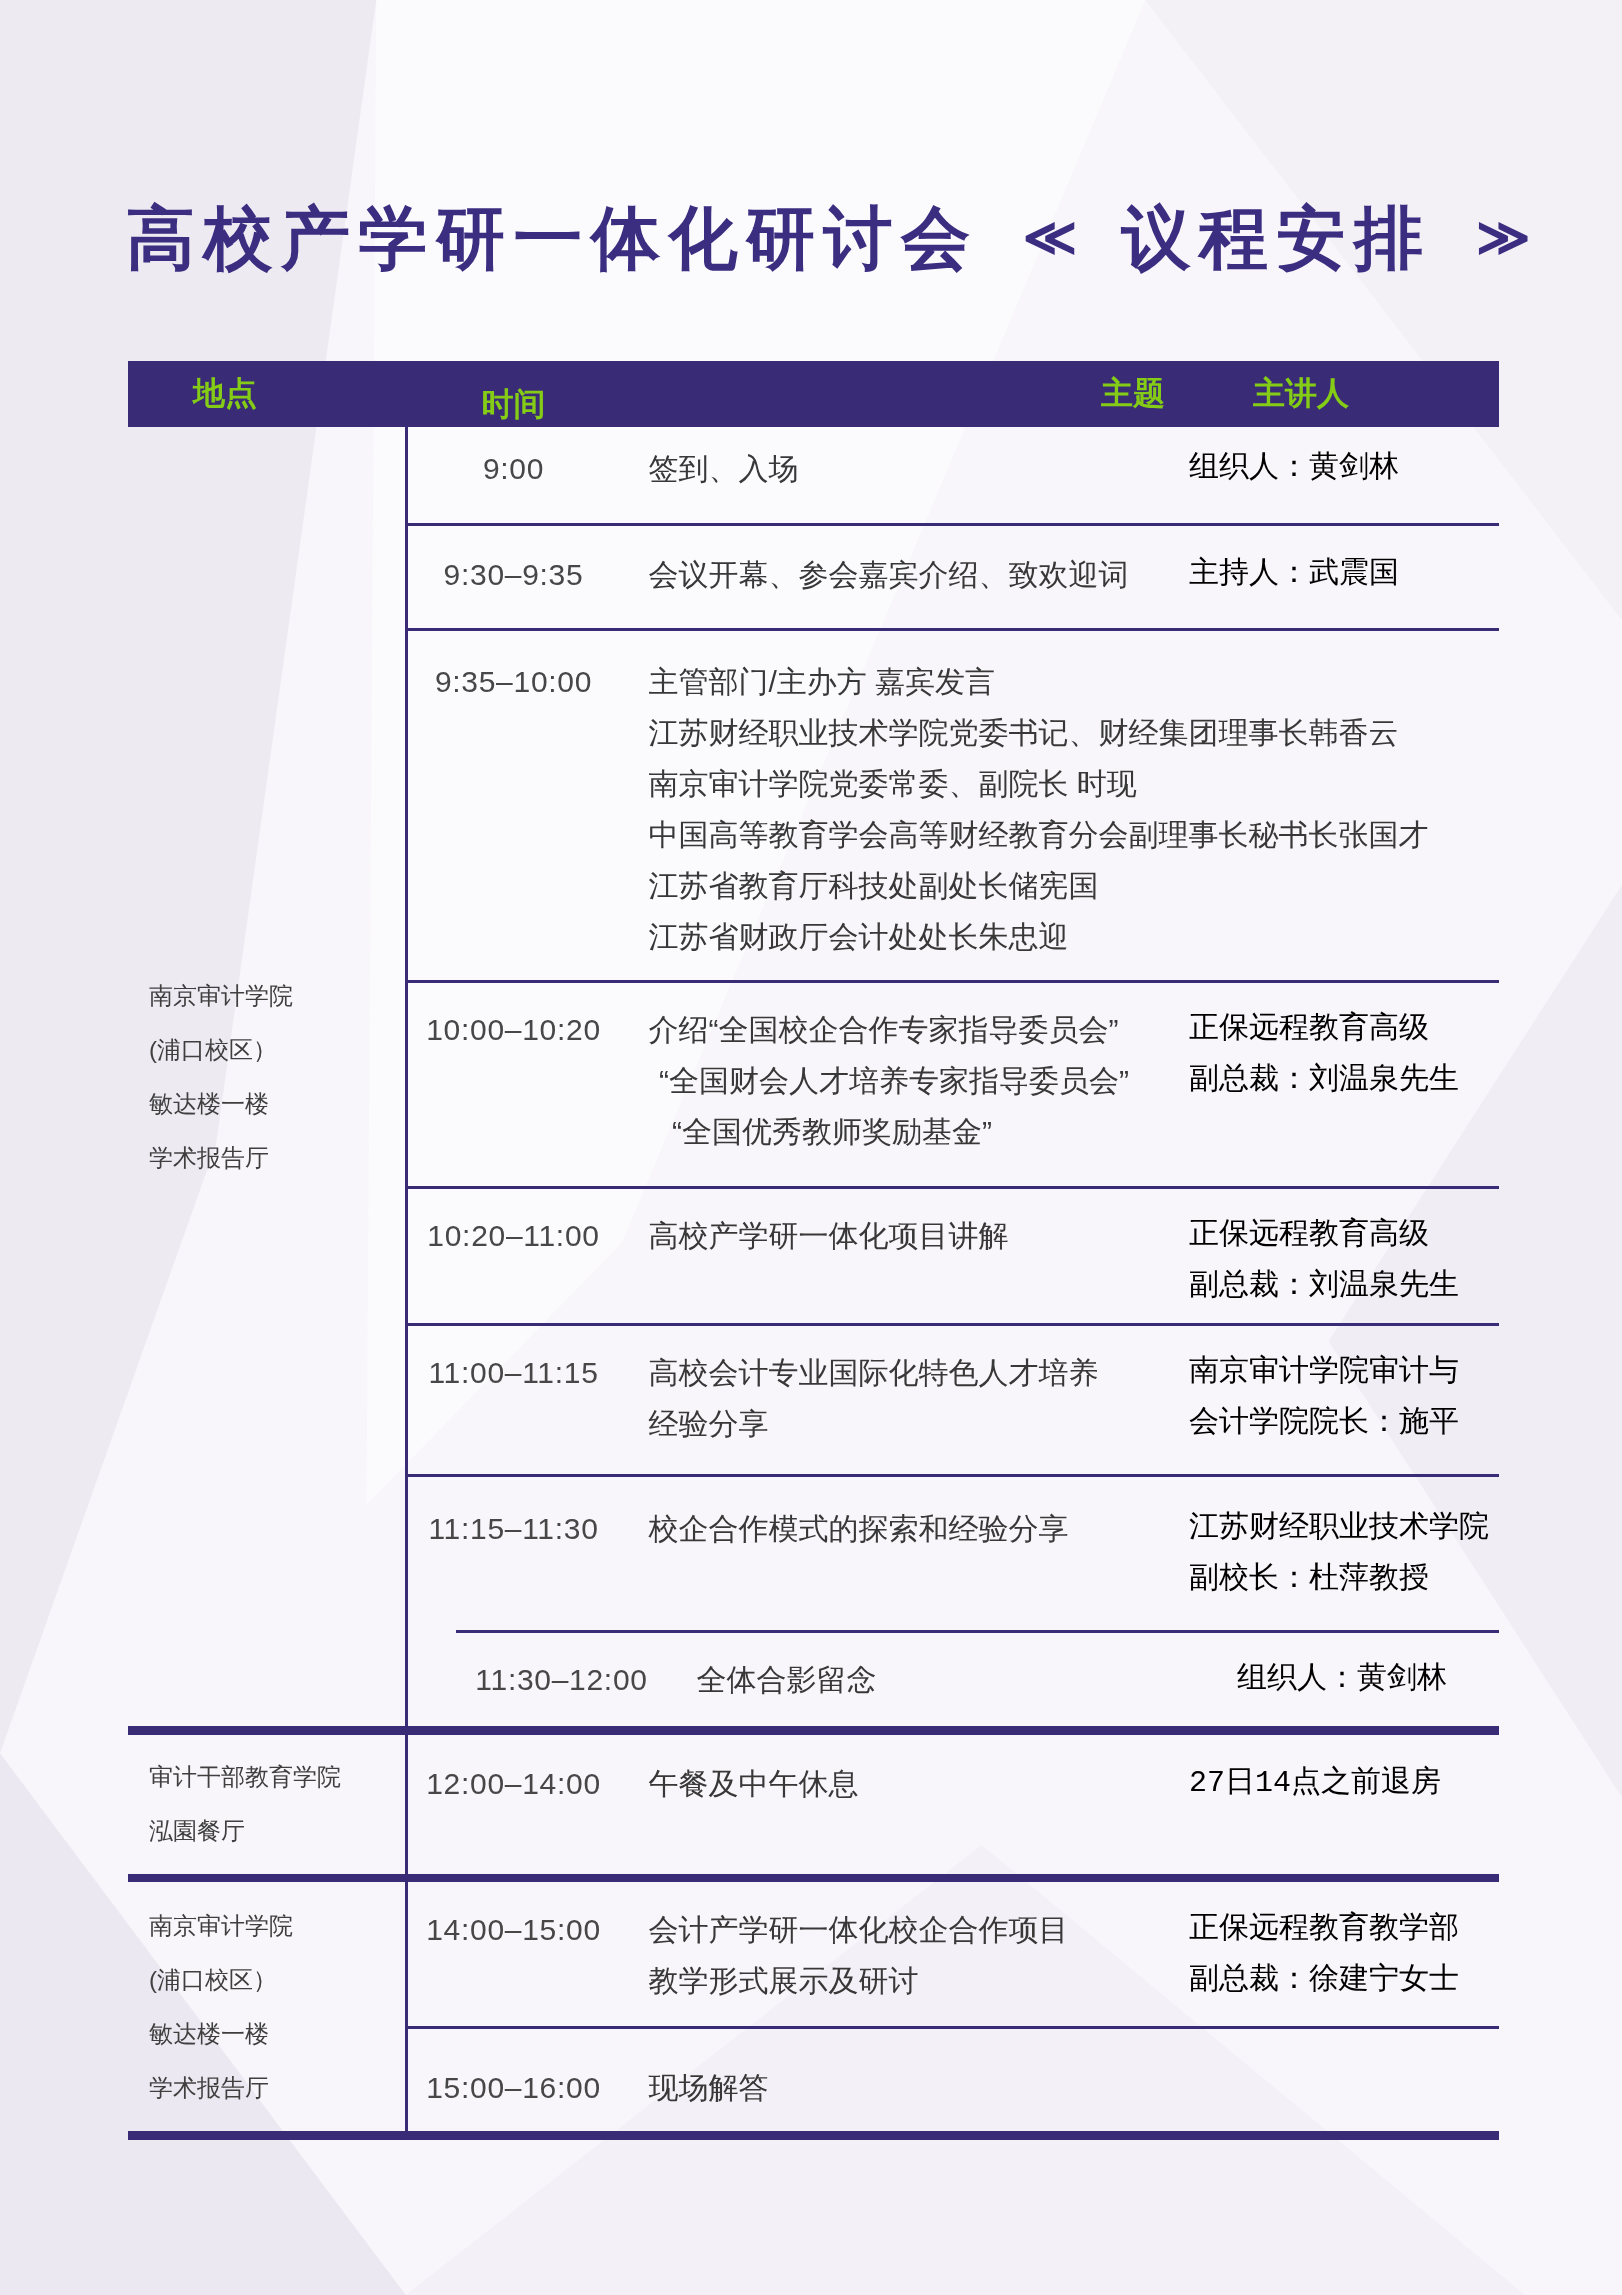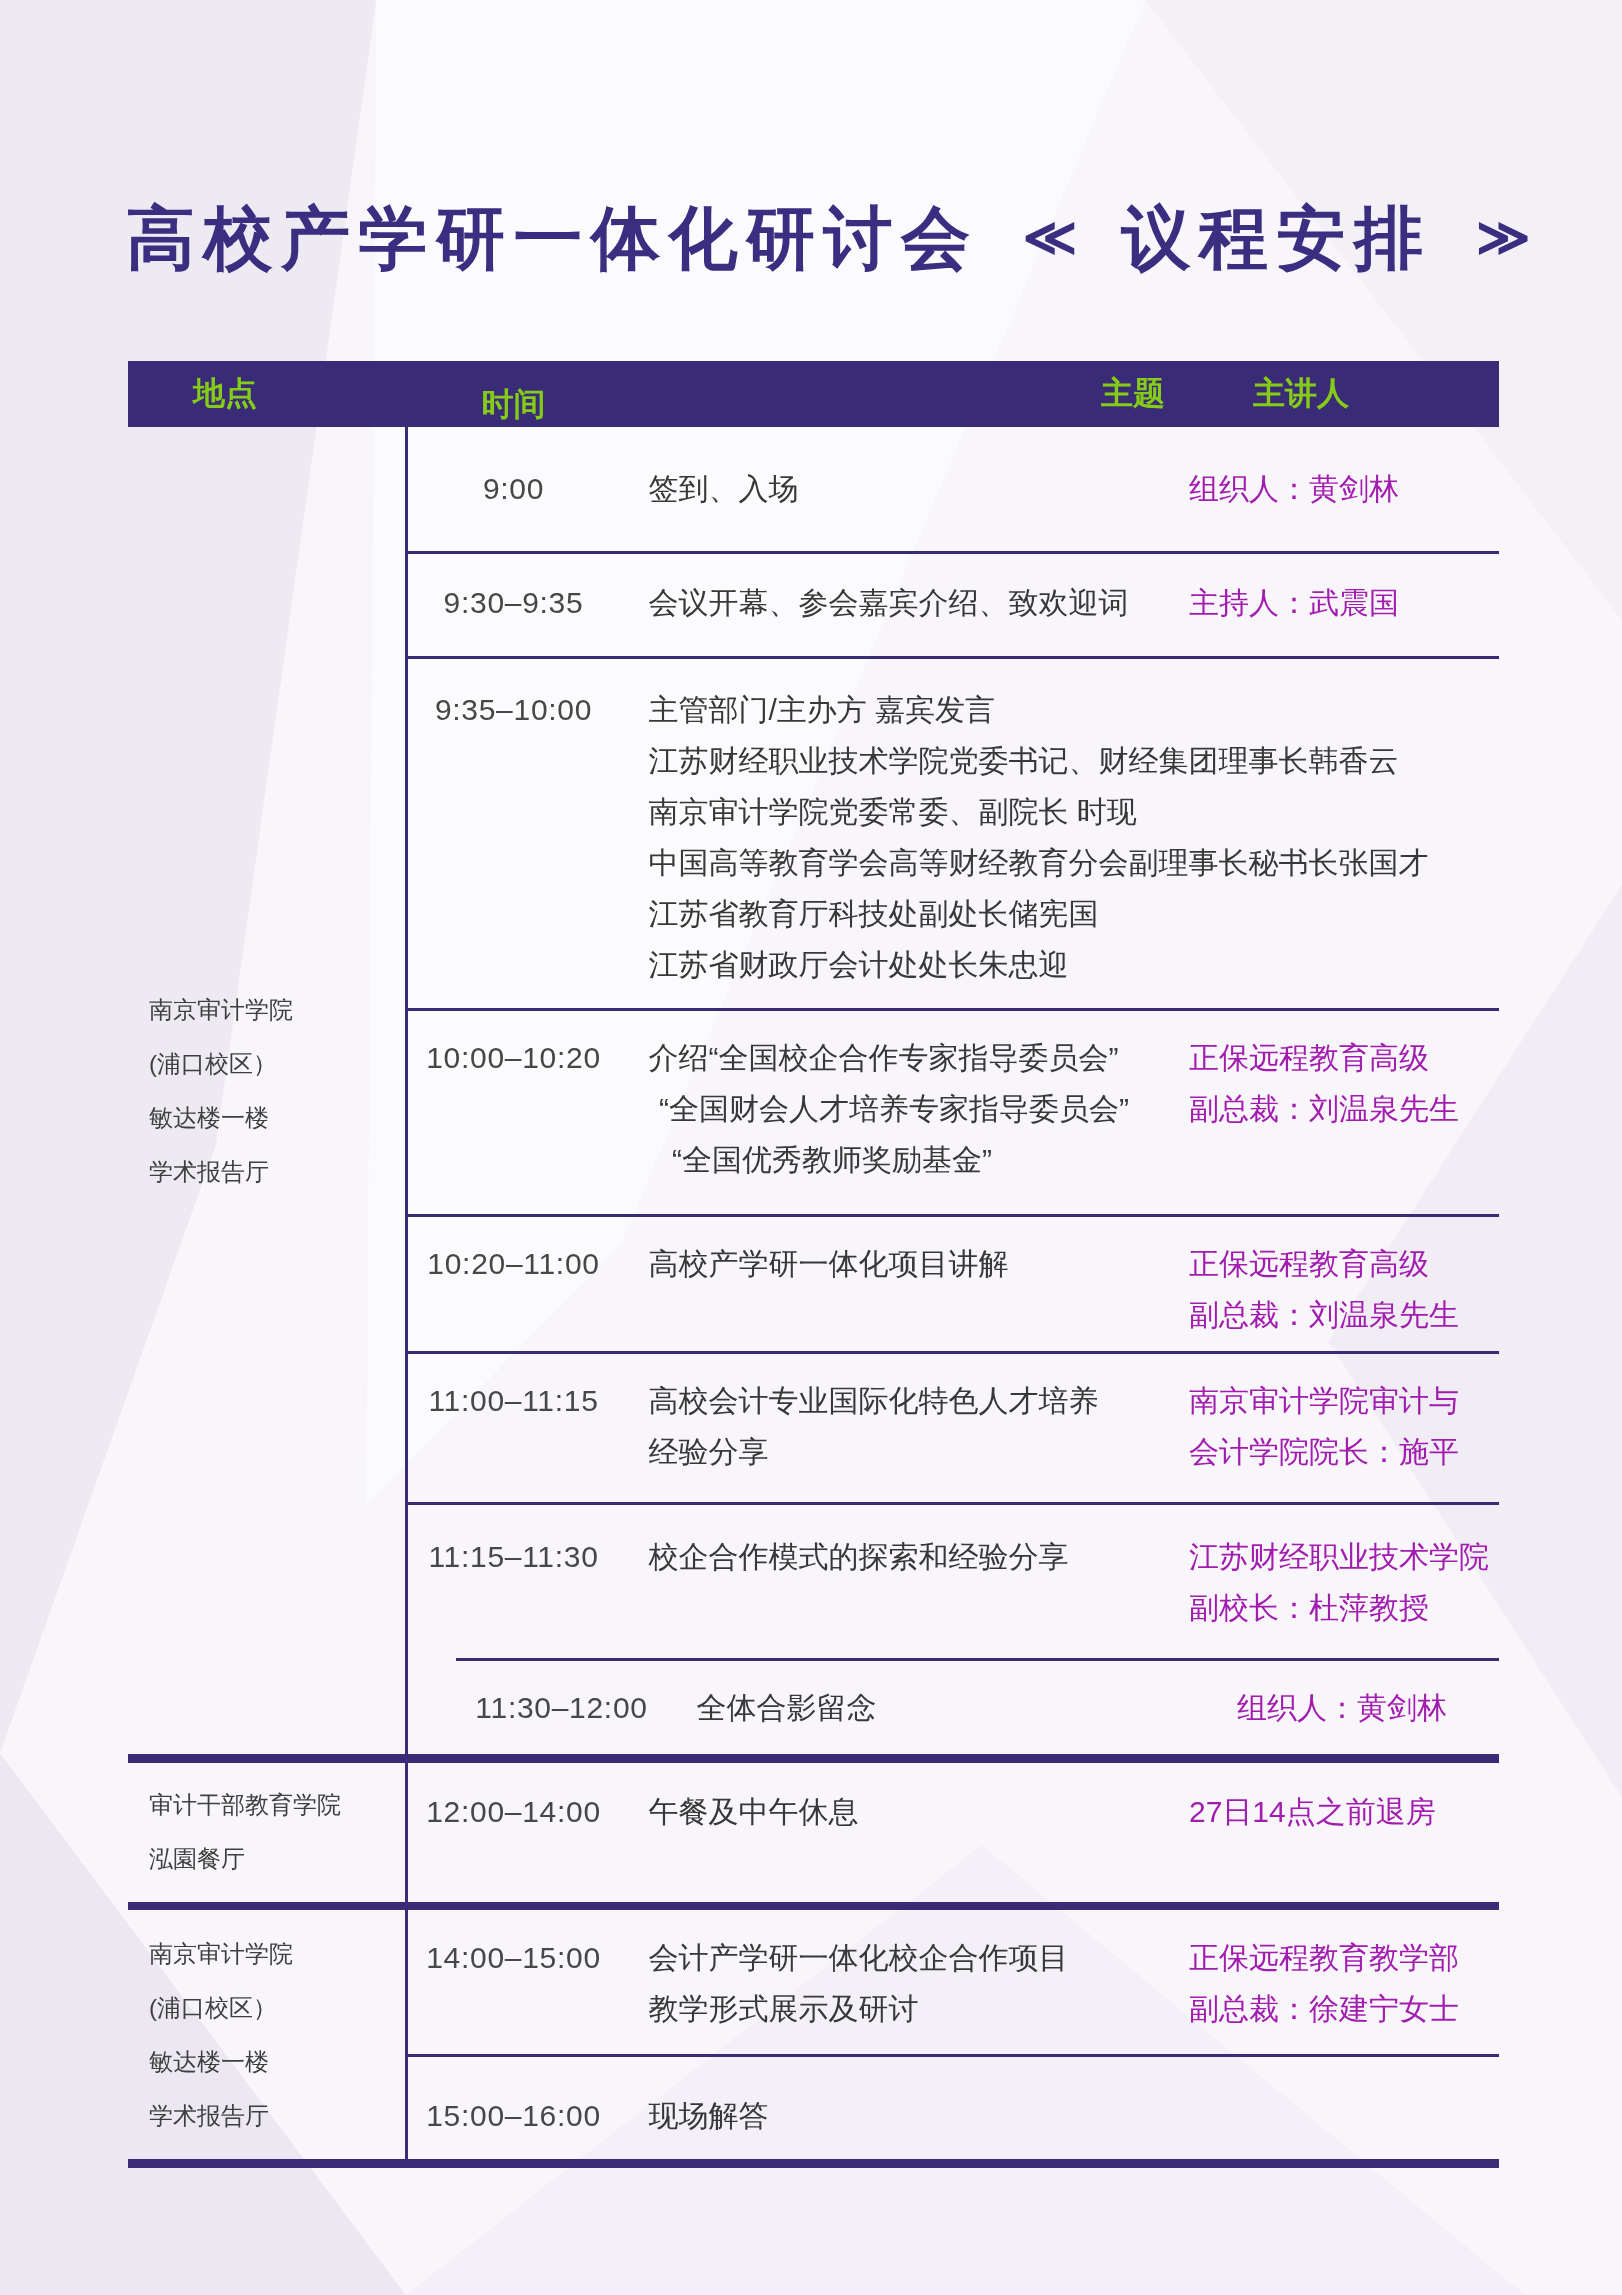--- a/index.html
+++ b/index.html
@@ -57,28 +57,28 @@
   }
   .rows{flex:1;display:flex;flex-direction:column;}
   .row{
     display:flex;align-items:flex-start;box-sizing:border-box;
     font-size:30px;line-height:51px;
   }
   .row + .row{border-top:3.9px solid #3a2b76;}
   .cell{box-sizing:border-box;}
   .time{width:211px;text-align:center;color:#474747;letter-spacing:0.7px;white-space:nowrap;}
   .topic{width:546px;padding-left:29.4px;color:#383838;}
-  .speaker{flex:1;padding-left:24px;color:#a21caf;}
+  .speaker{flex:1;padding-left:24px;color:#000000;font-family:Liberation Mono, monospace;}
   .row.wide .topic{width:880px;}
   .ln{white-space:nowrap;}
   .ind-1{padding-left:10.5px;}
   .ind-2{padding-left:23.6px;}
 
   
-  .r1{height:124px;padding-top:36px;}
+  .r1{height:96px;padding-top:16px;}
   .r2{height:105px;padding-top:23px;}
   .r3{height:352px;padding-top:25px;}
   .r4{height:206px;padding-top:21px;}
   .r5{height:137px;padding-top:21px;}
   .r6{height:151px;padding-top:21px;}
   .r7{height:156px;padding-top:25.5px;}
   .r8{height:96px;padding-top:21px;margin-left:48px;}
   .r9{height:139px;padding-top:23.6px;justify-content:flex-end;}
   .r10{height:144px;padding-top:22px;}
   .r11{height:105px;padding-top:33px;}

